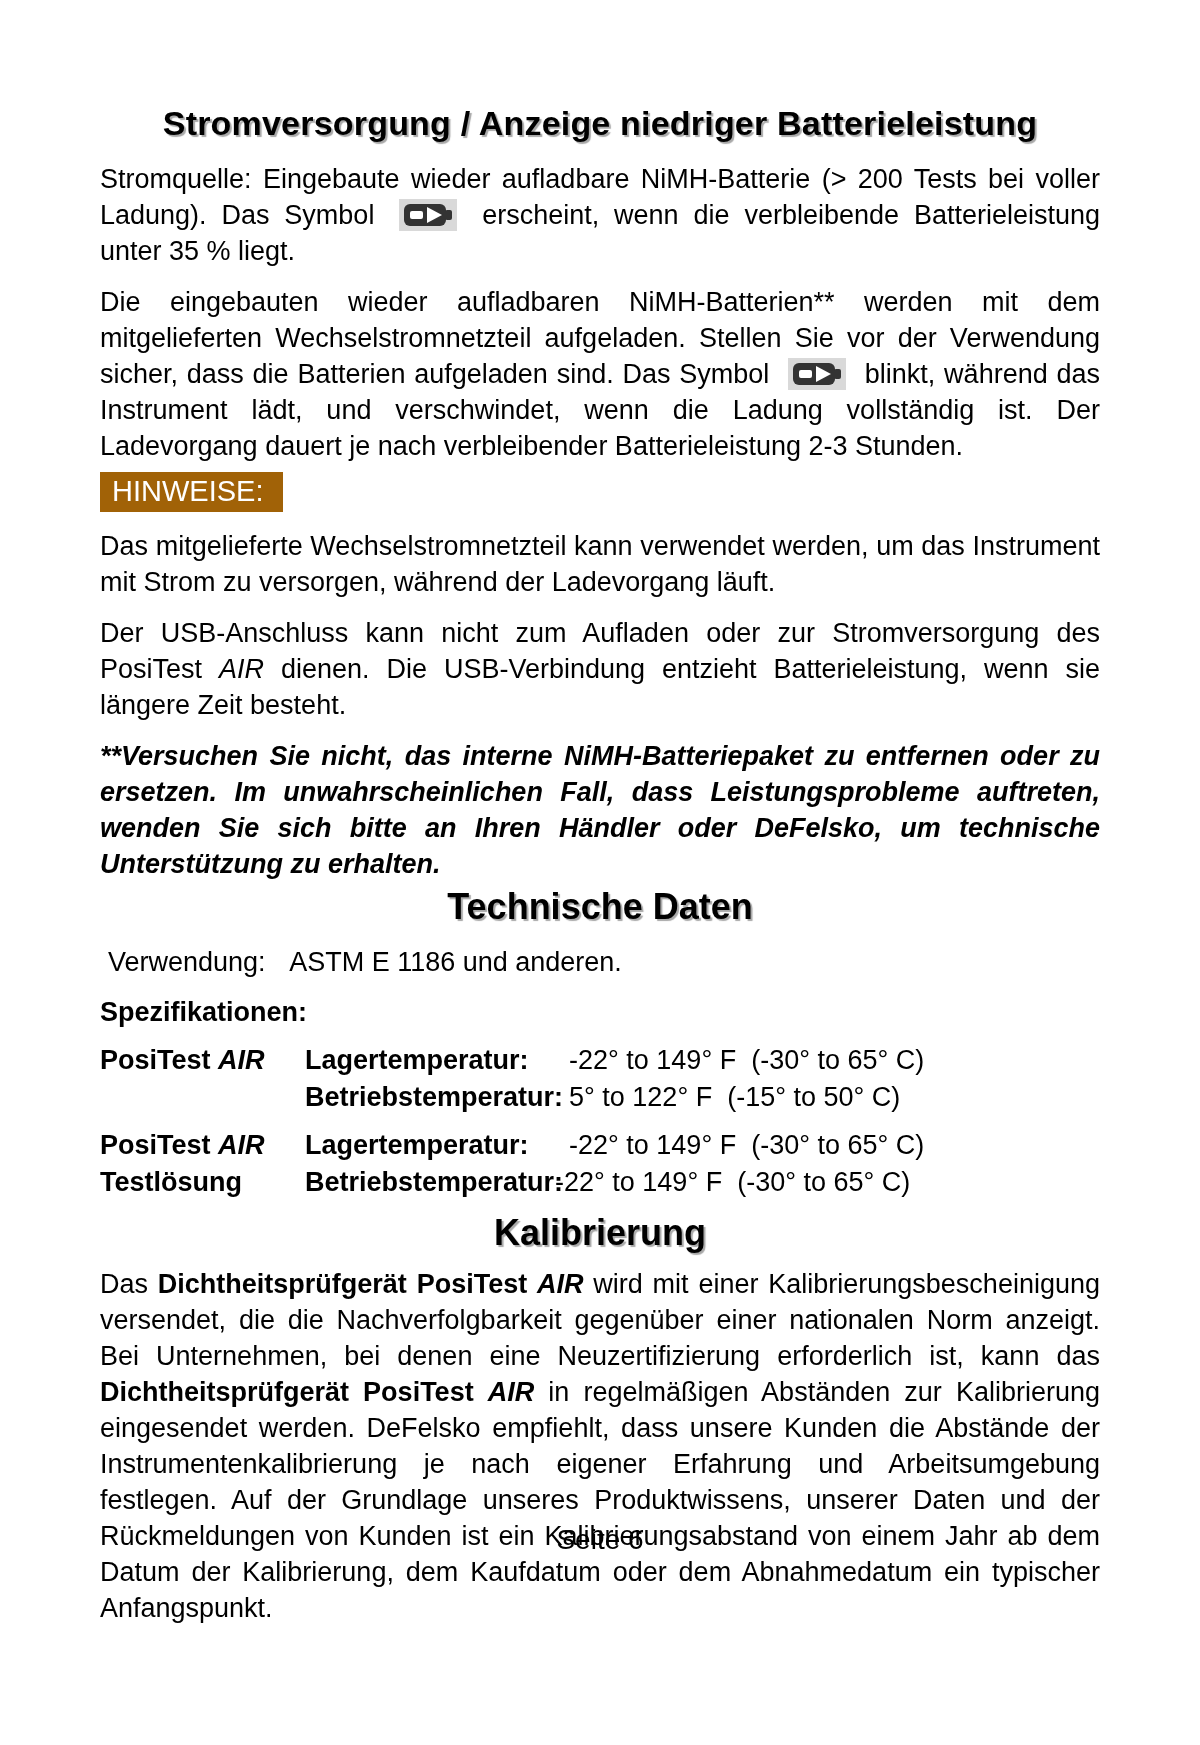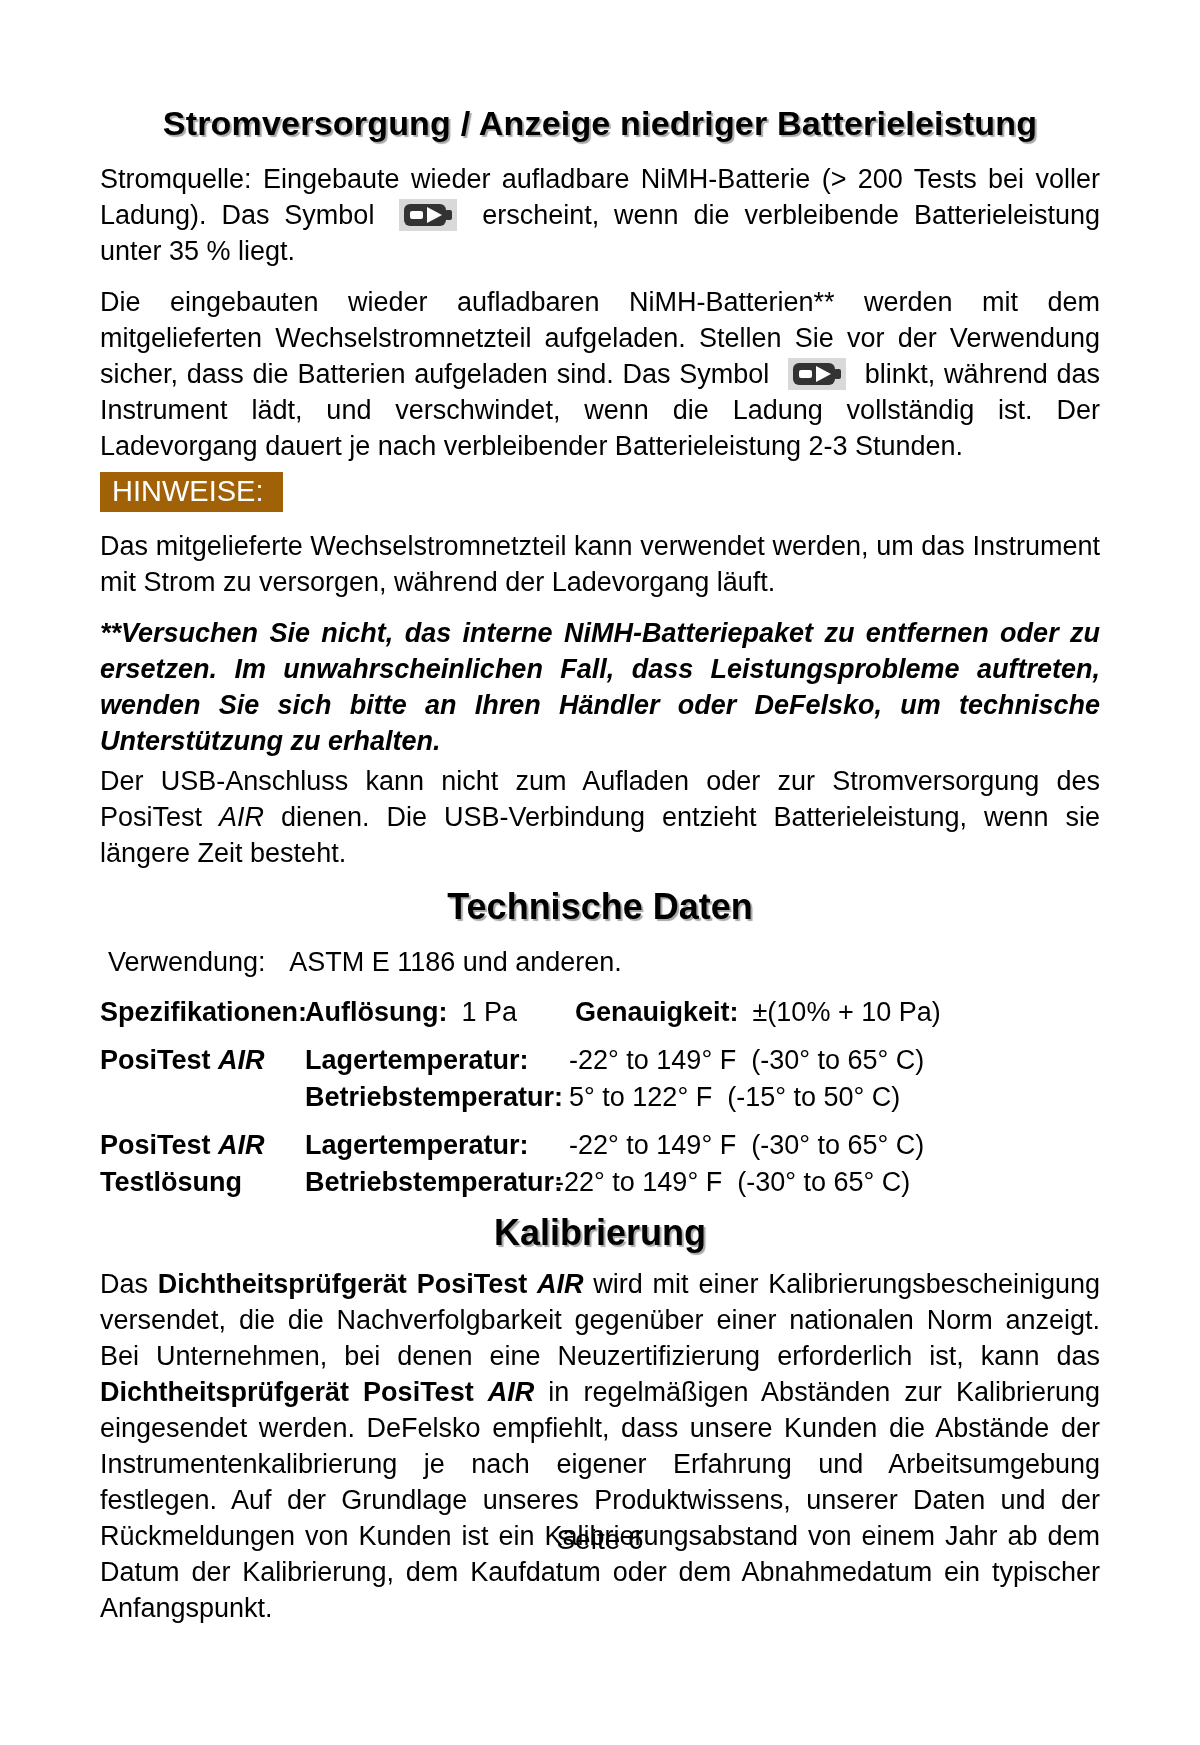--- a/index.html
+++ b/index.html
@@ -85,45 +85,37 @@
           <rect x="11" y="12" width="13" height="8" rx="2" fill="#ffffff"></rect>
           <polygon points="28,8 28,24 43,16" fill="#ffffff"></polygon>
         </svg></span>
     <span>blinkt, während das Instrument lädt, und verschwindet, wenn die Ladung vollständig ist. Der Ladevorgang dauert je nach verbleibender Batterieleistung 2-3 Stunden.</span>
   </p>
 
   <div class="notes-label">HINWEISE:</div>
 
   <p class="body-text">Das mitgelieferte Wechselstromnetzteil kann verwendet werden, um das Instrument mit Strom zu versorgen, während der Ladevorgang läuft.</p>
 
-  <p class="body-text warning">**Versuchen Sie nicht, das interne NiMH-Batteriepaket zu entfernen oder zu ersetzen. Im unwahrscheinlichen Fall, dass Leistungsprobleme auftreten, wenden Sie sich bitte an Ihren Händler oder DeFelsko, um technische Unterstützung zu erhalten.</p>
-
   <p class="body-text">
     <span>Der USB-Anschluss kann nicht zum Aufladen oder zur Stromversorgung des PosiTest</span>
     <span class="italic">AIR</span>
     <span>dienen. Die USB-Verbindung entzieht Batterieleistung, wenn sie längere Zeit besteht.</span>
   </p>
+
+  <p class="body-text warning">**Versuchen Sie nicht, das interne NiMH-Batteriepaket zu entfernen oder zu ersetzen. Im unwahrscheinlichen Fall, dass Leistungsprobleme auftreten, wenden Sie sich bitte an Ihren Händler oder DeFelsko, um technische Unterstützung zu erhalten.</p>
 
   <h2 class="section-title">Technische Daten</h2>
 
   <p class="compliance">
     <span class="comp-label">Verwendung:</span>
     <span class="comp-val">ASTM E 1186 und anderen.</span>
   </p>
 
   <div class="spec-row">
     <div class="spec-label">Spezifikationen:</div>
-    <div class="spec-lines">
-      <div class="spec-line">
-        <span class="b">Auflösung:</span>
-        <span class="g1">1 Pa</span>
-        <span class="b g2">Genauigkeit:</span>
-        <span class="g1">±(10% + 10 Pa)</span>
-      </div>
-    </div>
   </div>
 
   <div class="spec-row">
     <div class="spec-label">
       <span>PosiTest</span>
       <span class="italic">AIR</span>
     </div>
     <div class="spec-lines">
       <div class="spec-line">
         <span class="spec-prop">Lagertemperatur:</span>

